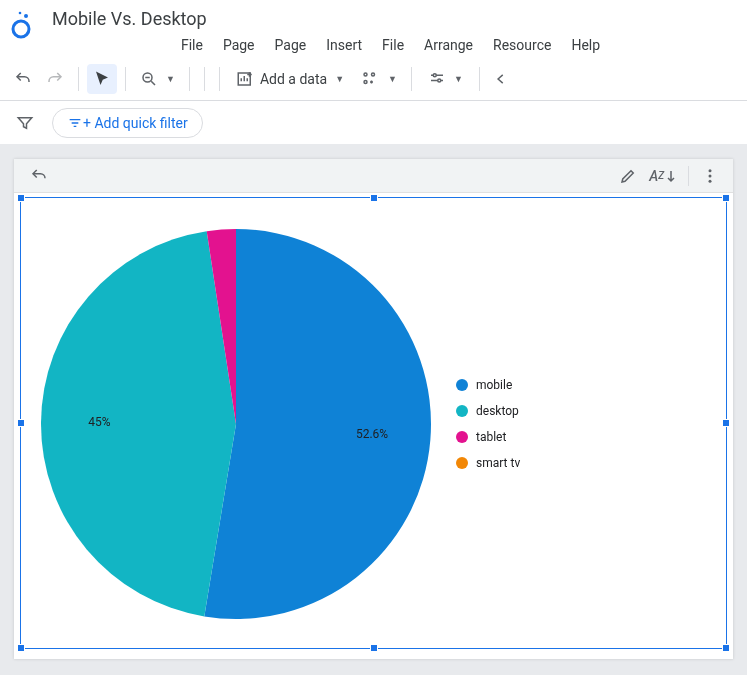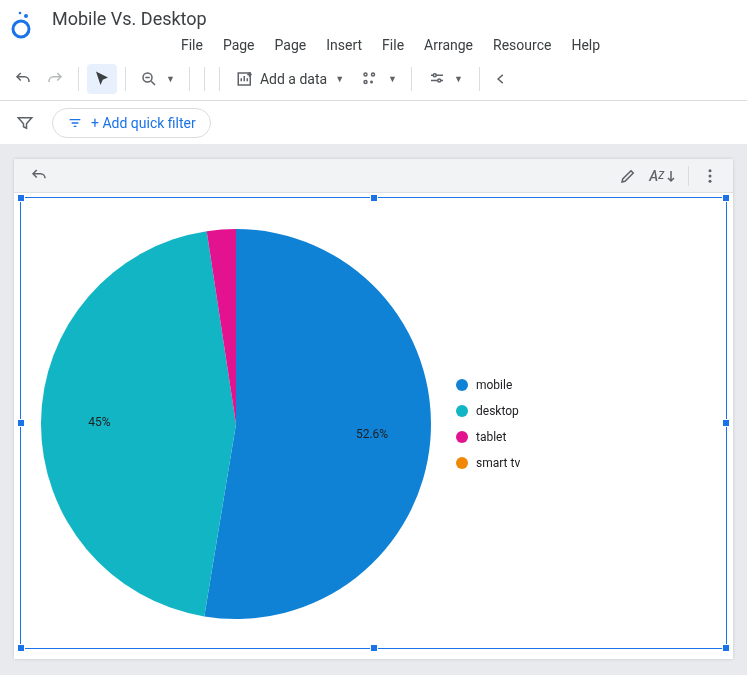--- a/index.html
+++ b/index.html
@@ -71,21 +71,20 @@
       gap: 12px;
       border-bottom: 1px solid #e8eaed;
       height: 44px;
     }
     .quick-filter-btn {
       border: 1px solid #dadce0;
       border-radius: 18px;
       padding: 6px 14px;
       display: flex;
       align-items: center;
-      gap: 8px;
       color: #1a73e8;
       font-size: 14px;
       cursor: pointer;
     }
     .canvas-bg {
       background: #e8eaed;
       padding: 14px;
       min-height: 530px;
     }
     .canvas {

